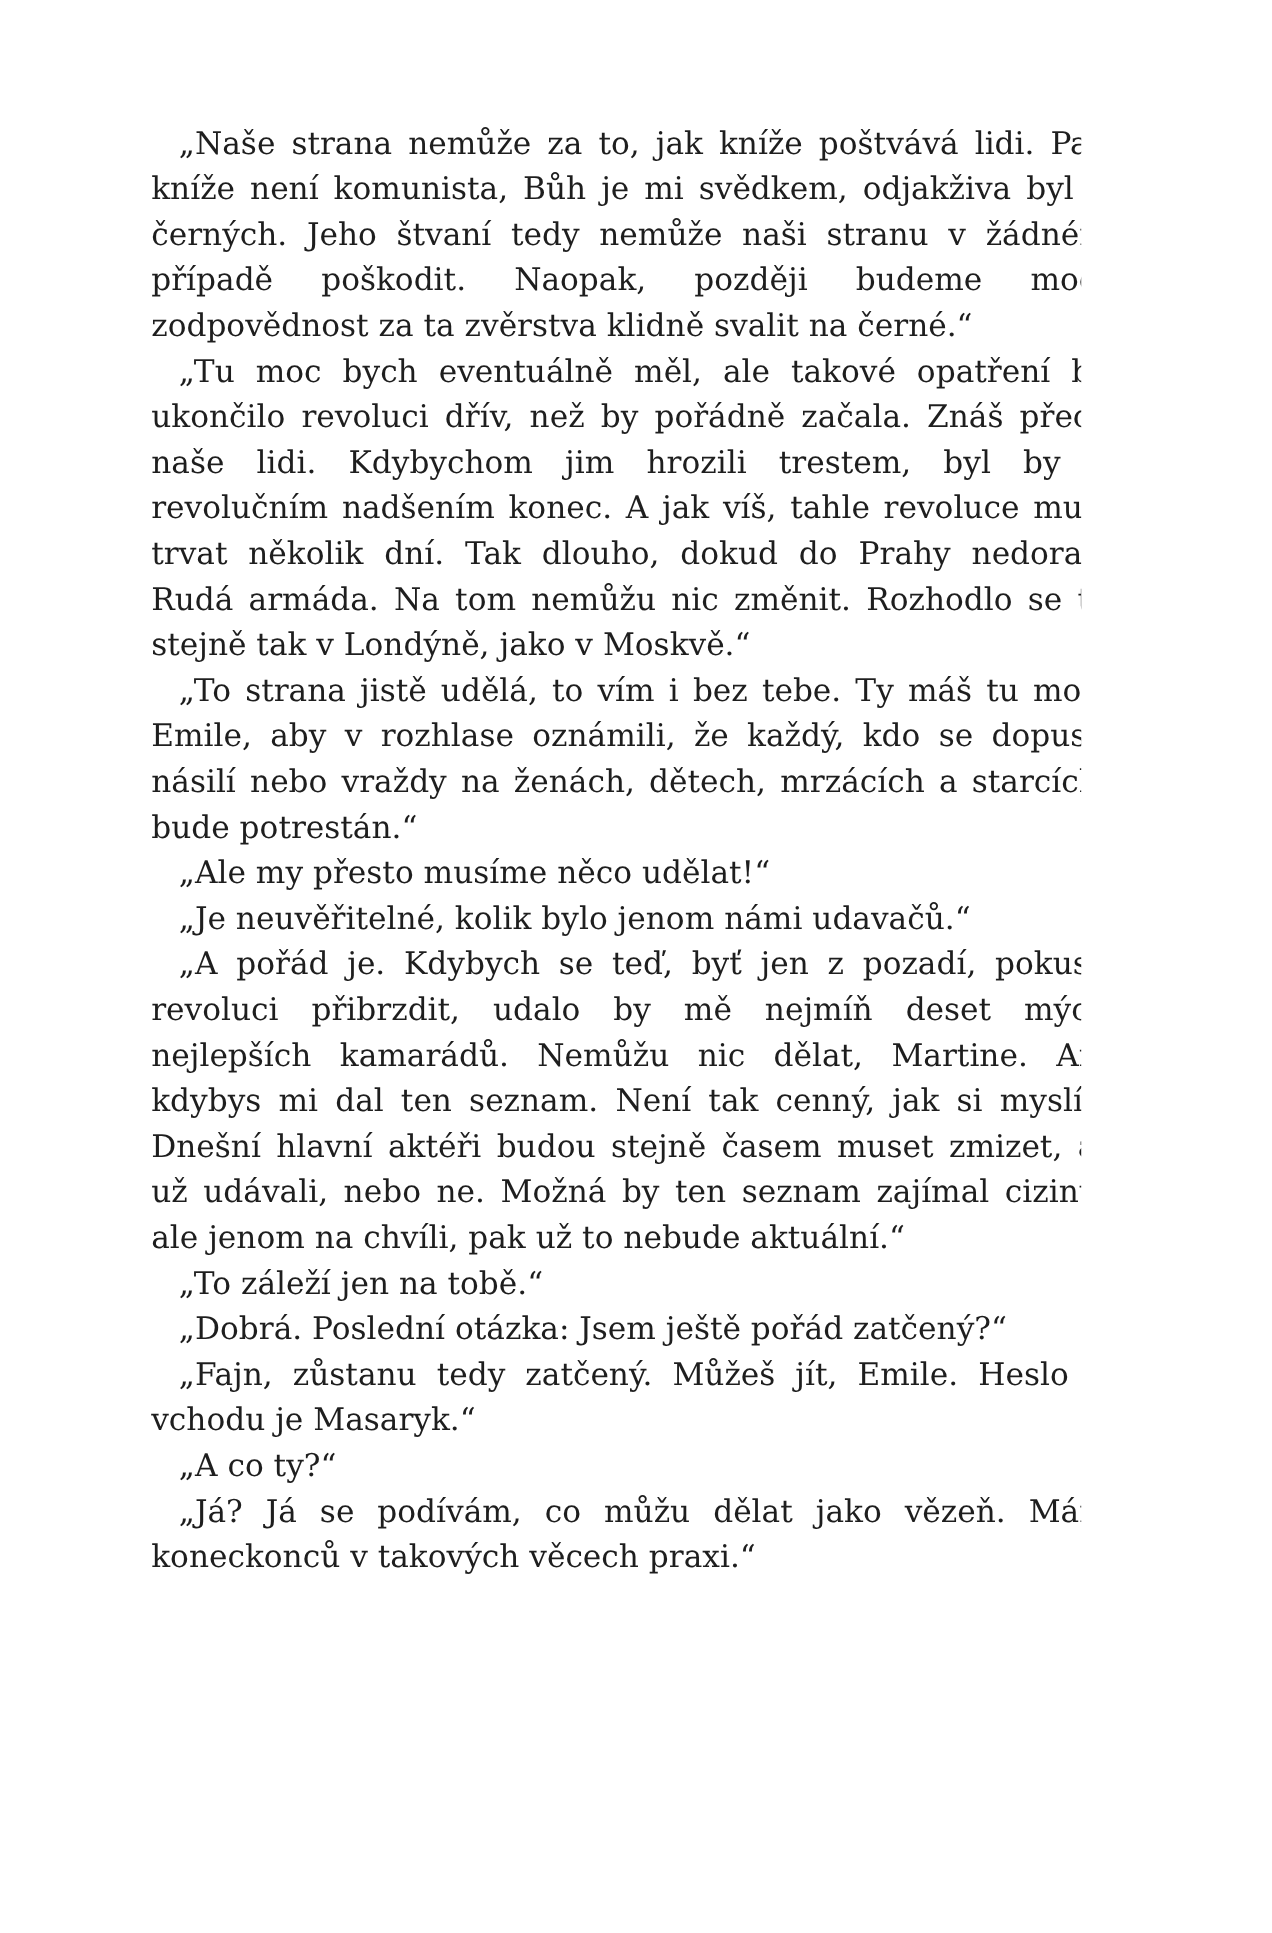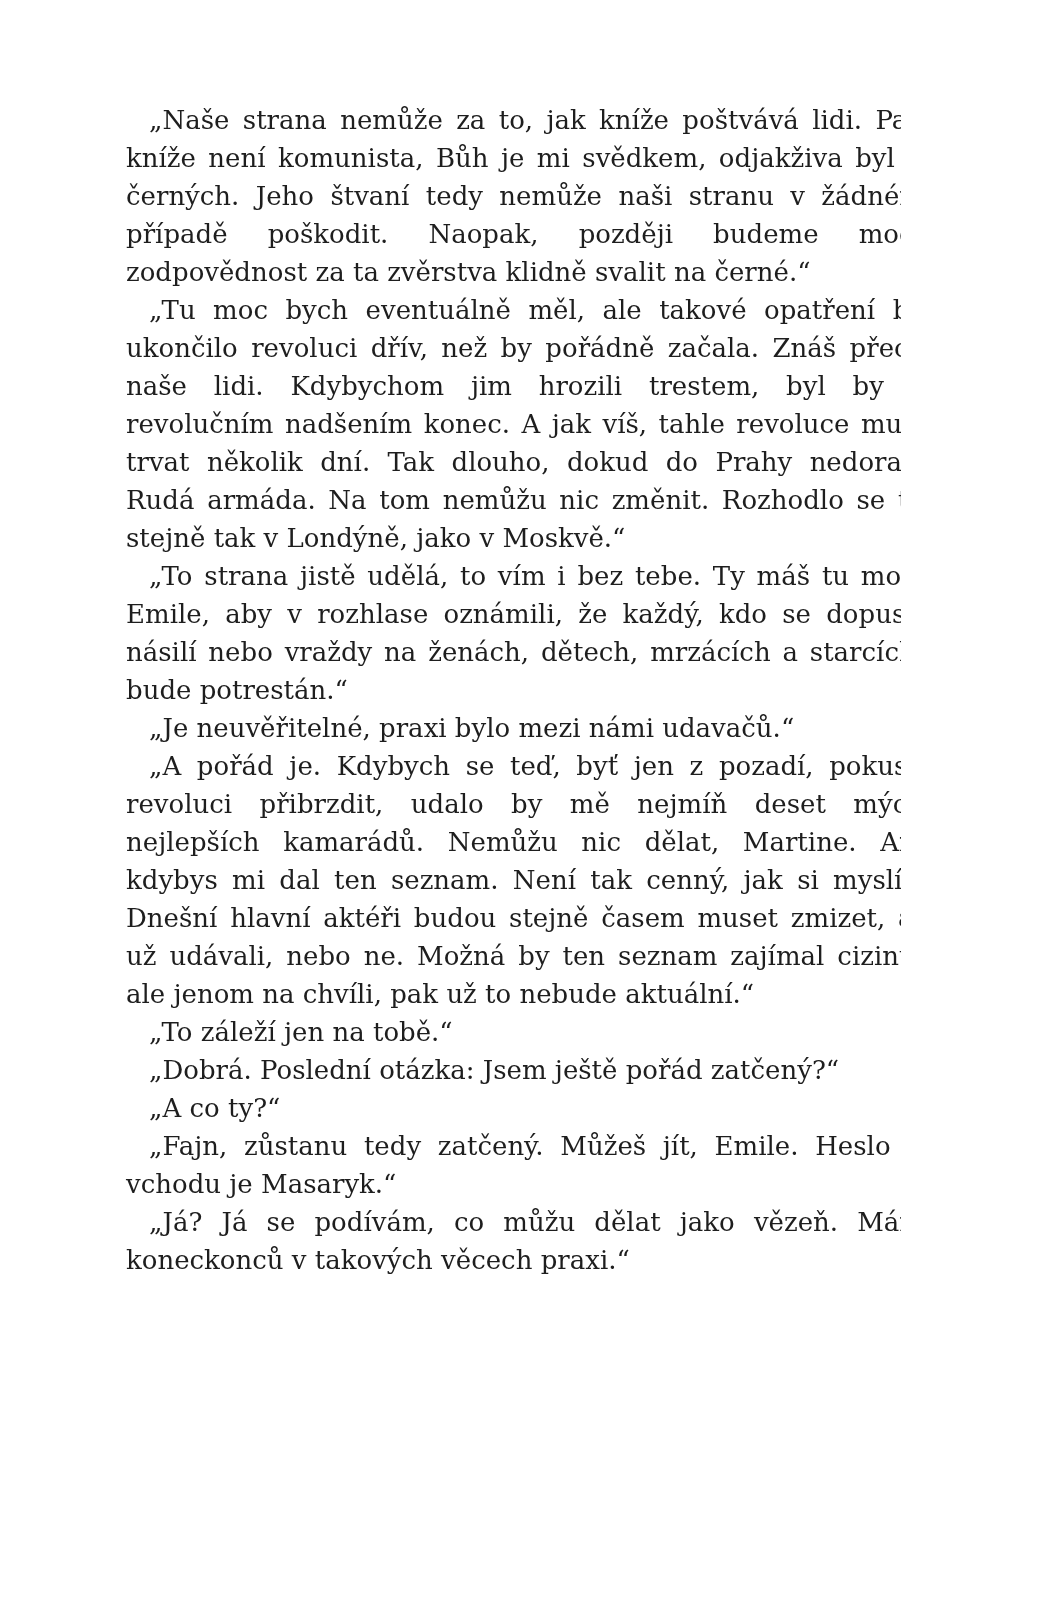--- a/index.html
+++ b/index.html
@@ -40,21 +40,22 @@
   }
 </style>
 </head>
 <body>
 
 <div class="book-page">
   <div class="text-block">
     <p>„Naše strana nemůže za to, jak kníže poštvává lidi. Pan kníže není komunista, Bůh je mi svědkem, odjakživa byl u černých. Jeho štvaní tedy nemůže naši stranu v žádném případě poškodit. Naopak, později budeme moct zodpovědnost za ta zvěrstva klidně svalit na černé.“</p>
     <p>„Tu moc bych eventuálně měl, ale takové opatření by ukončilo revoluci dřív, než by pořádně začala. Znáš přece naše lidi. Kdybychom jim hrozili trestem, byl by s revolučním nadšením konec. A jak víš, tahle revoluce musí trvat několik dní. Tak dlouho, dokud do Prahy nedorazí Rudá armáda. Na tom nemůžu nic změnit. Rozhodlo se to stejně tak v Londýně, jako v Moskvě.“</p>
     <p>„To strana jistě udělá, to vím i bez tebe. Ty máš tu moc, Emile, aby v rozhlase oznámili, že každý, kdo se dopustí násilí nebo vraždy na ženách, dětech, mrzácích a starcích, bude potrestán.“</p>
-    <p>„Je neuvěřitelné, praxi bylo mezi námi udavačů.“</p>
+    <p>„Ale my přesto musíme něco udělat!“</p>
+    <p>„Je neuvěřitelné, kolik bylo jenom námi udavačů.“</p>
     <p>„A pořád je. Kdybych se teď, byť jen z pozadí, pokusil revoluci přibrzdit, udalo by mě nejmíň deset mých nejlepších kamarádů. Nemůžu nic dělat, Martine. Ani kdybys mi dal ten seznam. Není tak cenný, jak si myslíš. Dnešní hlavní aktéři budou stejně časem muset zmizet, ať už udávali, nebo ne. Možná by ten seznam zajímal cizinu, ale jenom na chvíli, pak už to nebude aktuální.“</p>
     <p>„To záleží jen na tobě.“</p>
     <p>„Dobrá. Poslední otázka: Jsem ještě pořád zatčený?“</p>
+    <p>„Fajn, zůstanu tedy zatčený. Můžeš jít, Emile. Heslo u vchodu je Masaryk.“</p>
     <p>„A co ty?“</p>
-    <p>„Fajn, zůstanu tedy zatčený. Můžeš jít, Emile. Heslo u vchodu je Masaryk.“</p>
     <p>„Já? Já se podívám, co můžu dělat jako vězeň. Mám koneckonců v takových věcech praxi.“</p>
   </div>
 </div>
 
 </body></html>

